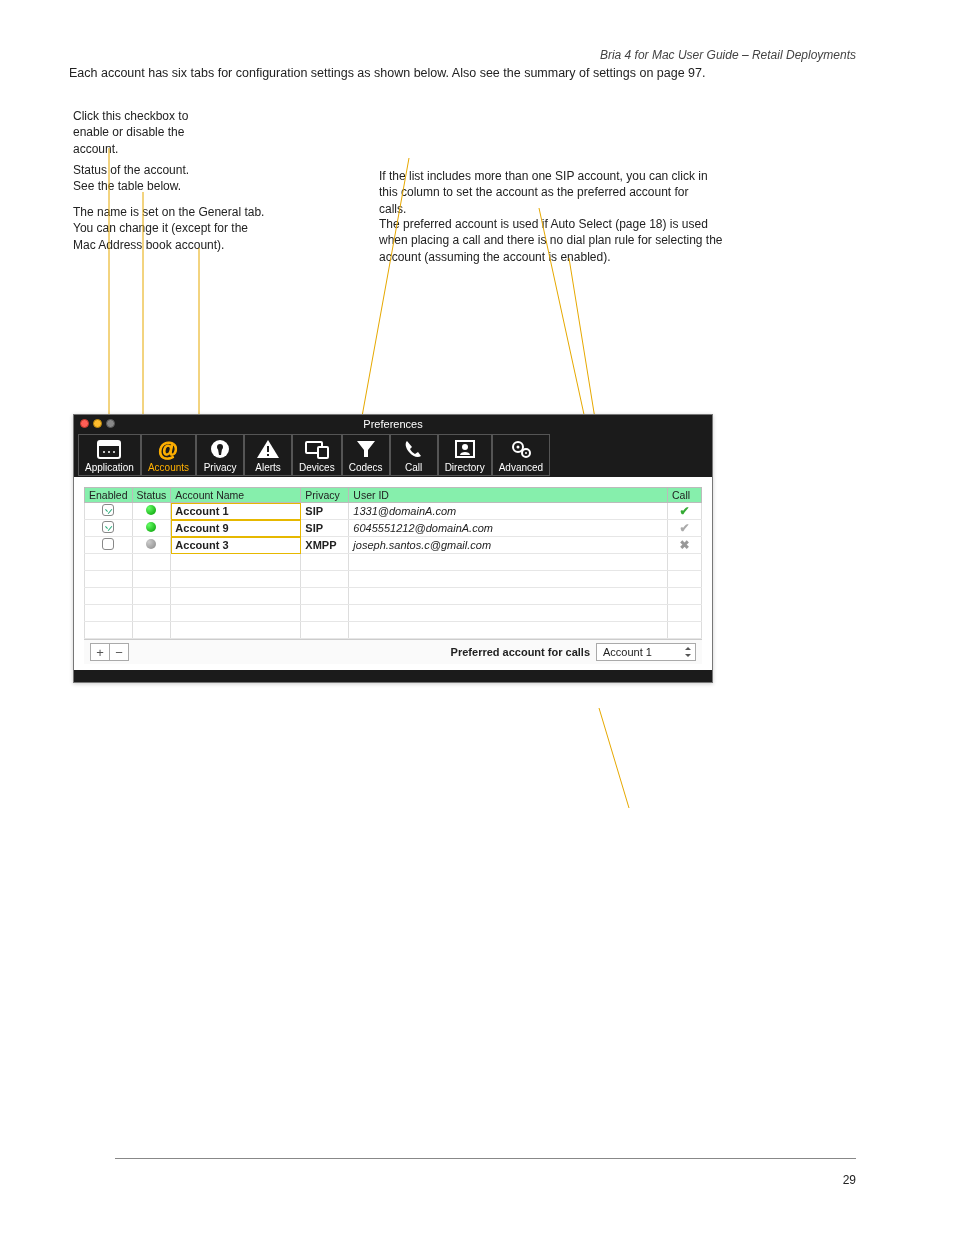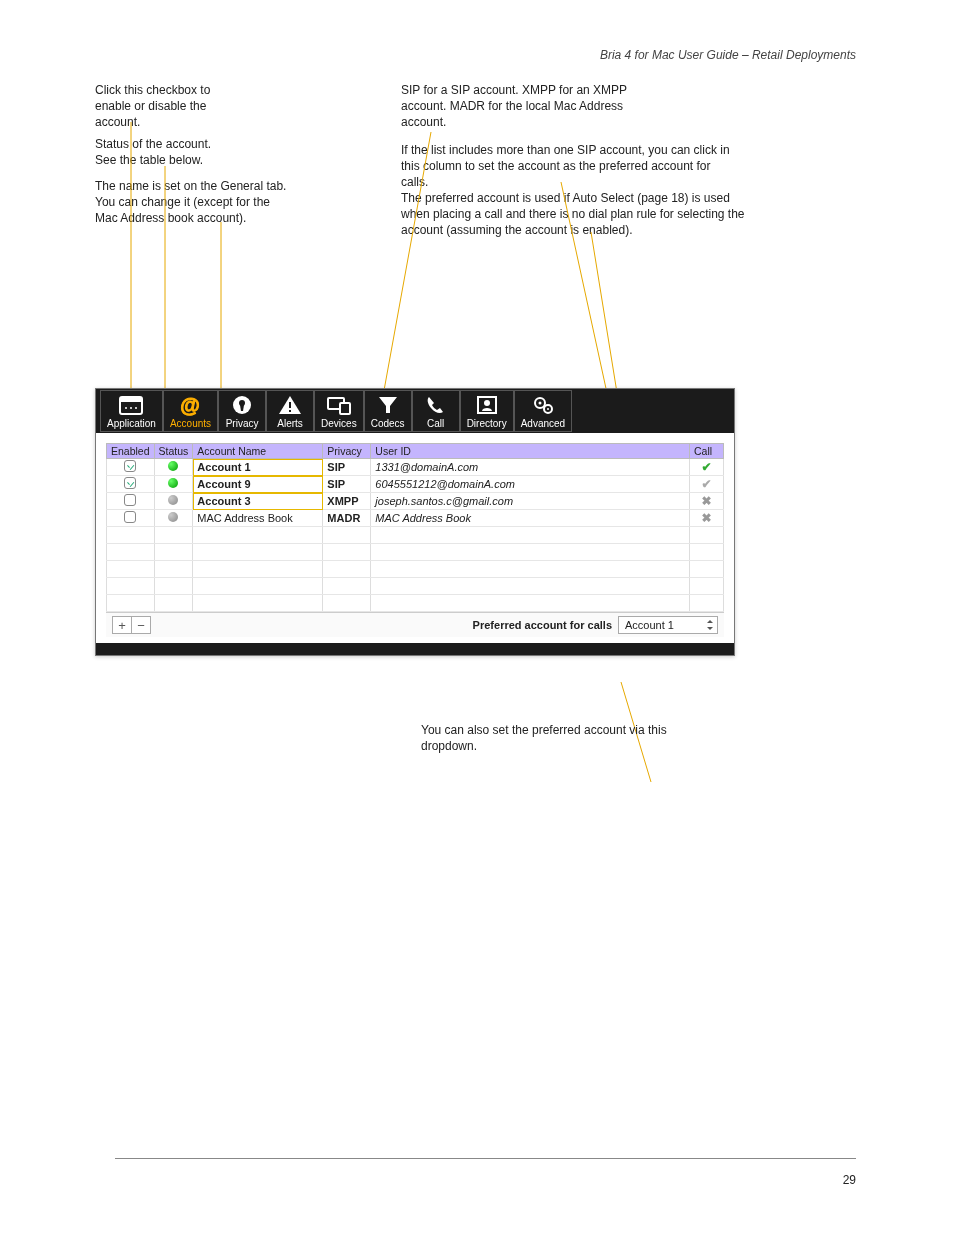--- a/index.html
+++ b/index.html
@@ -8,21 +8,21 @@
     padding: 0;
     font-family: "Helvetica Neue", Arial, sans-serif;
     font-size: 13px;
     color: #222;
     background: #fff;
   }
   .page {
     width: 954px;
     height: 1235px;
     position: relative;
-    padding: 56px 98px 30px 91px;
+    padding: 56px 98px 30px 69px;
   }
   .doc-header-right {
     position: absolute;
     top: 48px;
     right: 98px;
     font-style: italic;
     font-size: 12px;
     color: #444;
   }
   .section-number {
@@ -90,21 +90,21 @@
   .tool.selected .icon-wrap svg path, .tool.selected .icon-wrap svg text { stroke:#ffb000; fill:#ffb000;}
   
   .tbl-wrap { padding: 10px 10px 6px 10px; }
   table.accounts {
     width: 100%;
     border-collapse: collapse;
     font-size: 11px;
   }
   table.accounts th {
     border: 1px solid #bbb;
-    background: #c4b5fd;
+    background: #86efac;
     font-weight: normal;
     font-size: 10.5px;
     color: #222;
     padding: 1px 4px;
     text-align: left;
     white-space: nowrap;
   }
   table.accounts td {
     border-left: 1px solid #ddd;
     border-right: 1px solid #ddd;
@@ -157,43 +157,51 @@
     border:none; border-top:1px solid #888; position:absolute; left:115px; right:98px; bottom:70px;
   }
   .pagenum { position:absolute; right:98px; bottom:48px; font-size:12px;}
 </style>
 </head>
 <body>
 
 <div class="page">
   <div class="doc-header-right">Bria 4 for Mac User Guide – Retail Deployments</div>
 
+  <div class="body-text">Each account has six tabs for configuration settings as shown below. Also see the summary of settings on page 97.</div>
 
   <div style="position:relative; height:460px; margin-top:26px;">
 
     <div class="callout" style="left:4px; top:0; width:120px;">Click this checkbox to enable or disable the account.</div>
     <div class="callout" style="left:4px; top:54px; width:140px;">Status of the account. See the table below.</div>
     <div class="callout" style="left:4px; top:96px; width:200px;">The name is set on the General tab. You can change it (except for the Mac Address book account).</div>
-    <div class="callout right" style="left:310px; top:0; width:230px;">SIP for a SIP account. XMPP for an XMPP account. MADR for the local Mac Address account.</div>
     <div class="callout right" style="left:310px; top:60px; width:330px;">If the list includes more than one SIP account, you can click in this column to set the account as the preferred account for calls.</div>
     <div class="callout right" style="left:310px; top:108px; width:360px;">The preferred account is used if Auto Select (page 18) is used when placing a call and there is no dial plan rule for selecting the account (assuming the account is enabled).</div>
 
     <svg class="anno-lines" viewBox="0 0 740 720" preserveAspectRatio="none" style="width:740px;height:720px;">
       <g stroke="#e6a800" stroke-width="1" fill="none">
         <line x1="40" y1="40" x2="40" y2="530"></line>
         <line x1="74" y1="84" x2="74" y2="530"></line>
         <line x1="130" y1="140" x2="130" y2="520"></line>
         <line x1="340" y1="50" x2="260" y2="490"></line>
         <line x1="470" y1="100" x2="555" y2="490"></line>
         <line x1="500" y1="150" x2="555" y2="490"></line>
         <line x1="560" y1="700" x2="530" y2="600"></line>
       </g>
     </svg>
 
     <div class="window" style="position:absolute; top:306px; left:2px;">
+      <div class="titlebar">
+        <div class="traffic">
+          <span class="dot red"></span>
+          <span class="dot yellow"></span>
+          <span class="dot gray"></span>
+        </div>
+        <span>Preferences</span>
+      </div>
 
       <div class="toolbar" id="toolbar">
           <div class="tool box">
             <div class="icon-wrap">
               <svg width="26" height="22" viewBox="0 0 26 22">
                 <rect x="2" y="3" width="22" height="17" rx="2" fill="none" stroke="#fff" stroke-width="2"></rect>
                 <rect x="2" y="3" width="22" height="5" fill="#fff"></rect>
                 <circle cx="8" cy="14" r="1" fill="#fff"></circle>
                 <circle cx="13" cy="14" r="1" fill="#fff"></circle>
                 <circle cx="18" cy="14" r="1" fill="#fff"></circle>
@@ -308,28 +316,20 @@
               </tr>
               <tr>
                 <td class="col-enabled"><span class="ck "></span></td>
                 <td class="col-status"><span class="status-dot gray"></span></td>
                 <td class="col-name yellowbox"><span class="bold">Account 3</span></td>
                 <td class="col-proto bold">XMPP</td>
                 <td class="col-user"><span class="ital">joseph.santos.c@gmail.com</span></td>
                 <td class="col-call"><span class="call-x">✖</span></td>
               </tr>
               <tr>
-                <td class="col-enabled"><span class="ck "></span></td>
-                <td class="col-status"><span class="status-dot gray"></span></td>
-                <td class="col-name "><span class="">MAC Address Book</span></td>
-                <td class="col-proto bold">MADR</td>
-                <td class="col-user"><span class="ital">MAC Address Book</span></td>
-                <td class="col-call"><span class="call-x">✖</span></td>
-              </tr>
-              <tr>
                 <td class="col-enabled"></td>
                 <td class="col-status"></td>
                 <td class="col-name"></td>
                 <td class="col-proto"></td>
                 <td class="col-user"></td>
                 <td class="col-call"></td>
               </tr>
               <tr>
                 <td class="col-enabled"></td>
                 <td class="col-status"></td>
@@ -371,18 +371,17 @@
           <div class="spacer"></div>
           <span style="margin-right:6px; font-weight:bold;">Preferred account for calls</span>
           <div class="dropdown">
             <span>Account 1</span>
           </div>
         </div>
       </div>
       <div class="window-bottom-strip"></div>
     </div>
 
-    <div class="callout" style="left:330px; top:640px; width:260px;">You can also set the preferred account via this dropdown.</div>
   </div>
 
   <hr class="pagefoot">
   <div class="pagenum">29</div>
 </div>
 
 </body></html>

